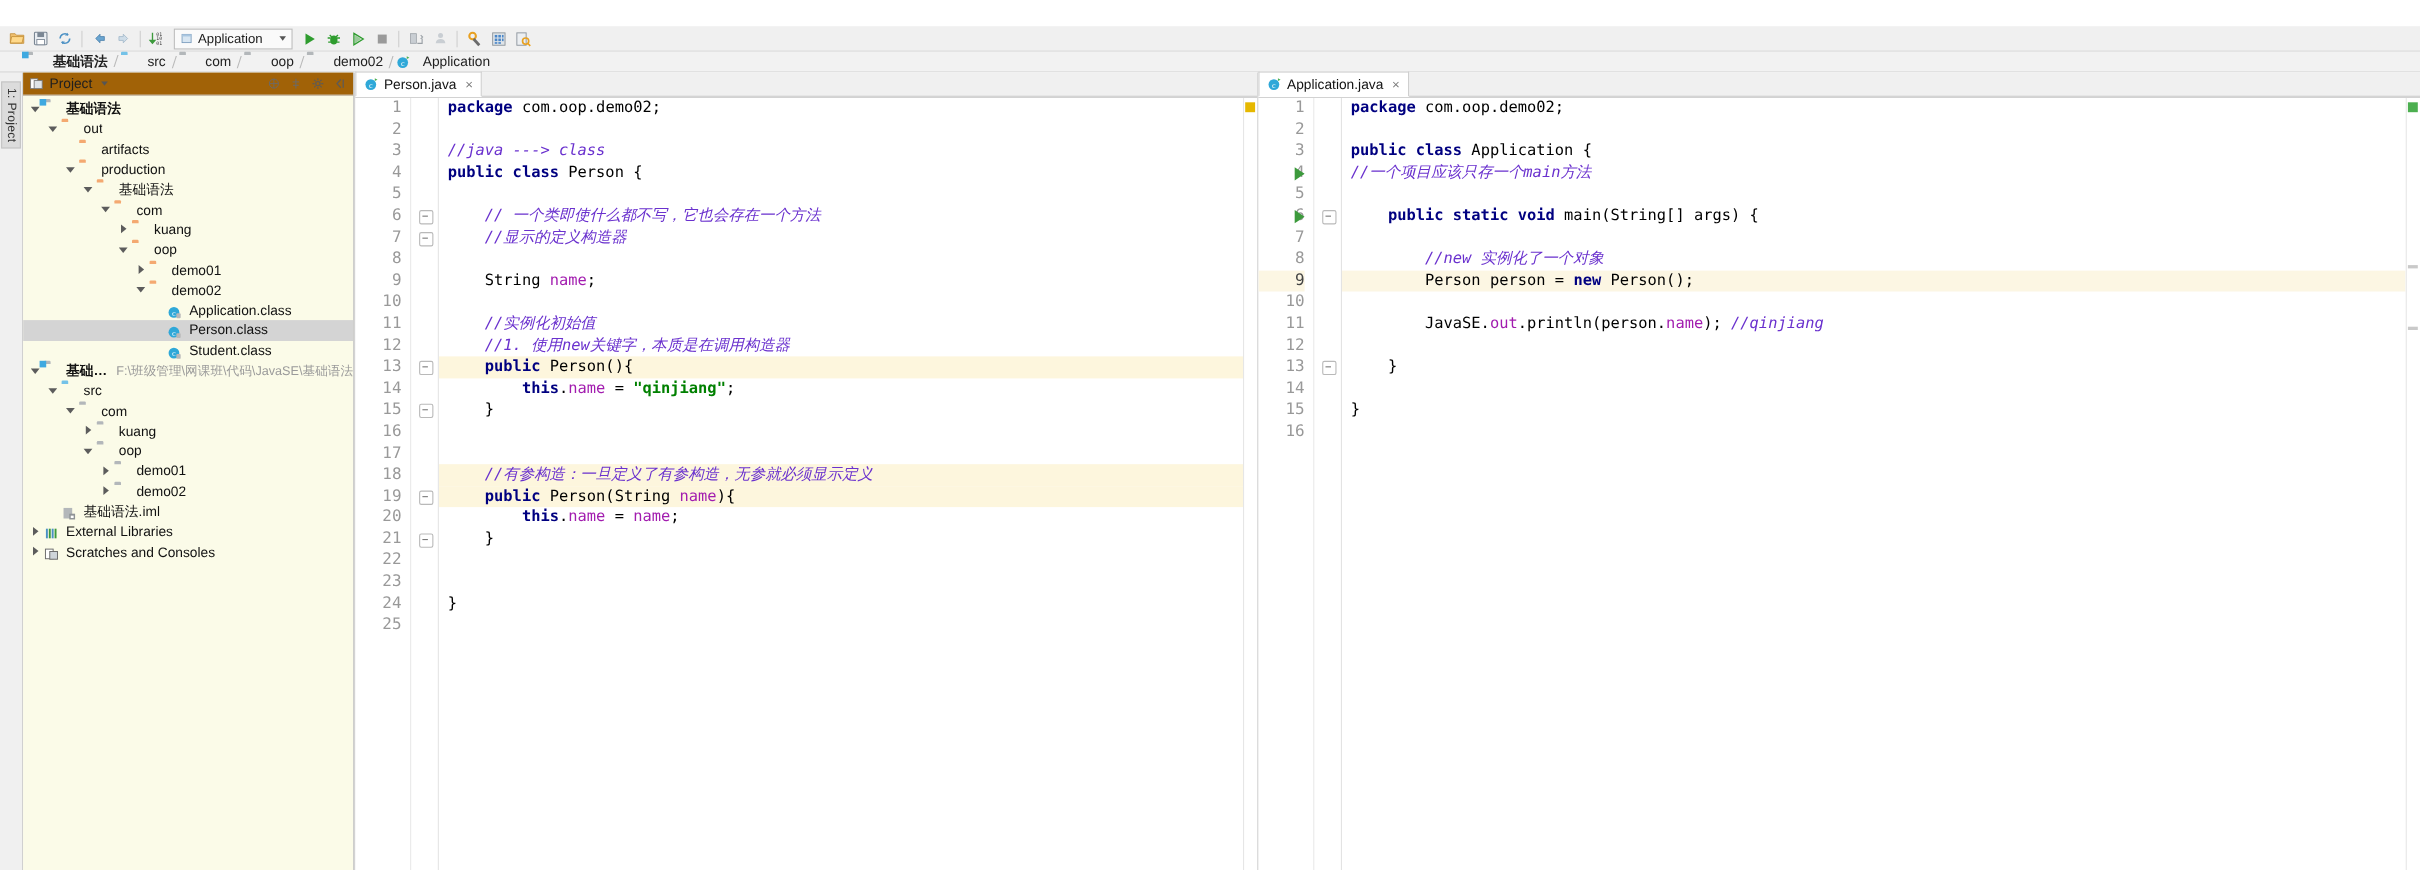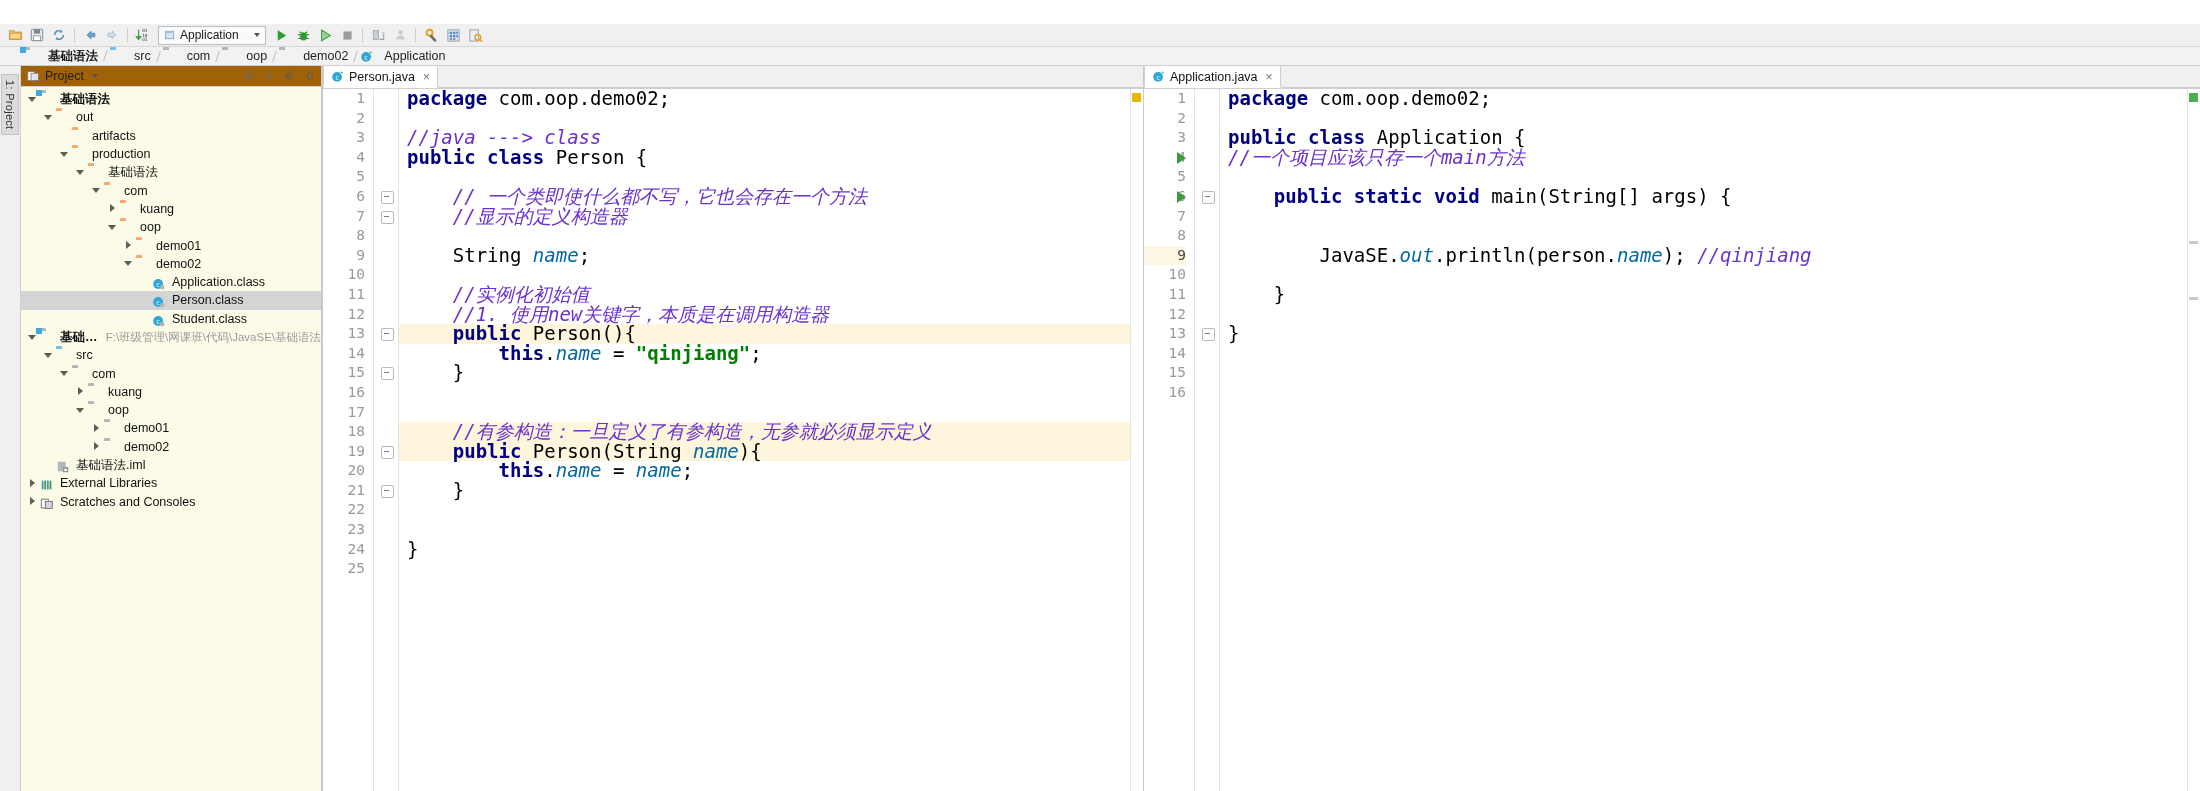--- a/index.html
+++ b/index.html
@@ -61,25 +61,25 @@
   .etab{height:21px;background:#fff;border:1px solid #cfcfcf;border-bottom:1px solid #fff;display:flex;align-items:center;gap:5px;padding:0 7px;font-size:12.5px;color:#121212;cursor:pointer;}
   .tabclose{color:#7a7a7a;font-size:12px;margin-left:3px;cursor:pointer;}
   .tabfill{flex:1;border-bottom:1px solid #cfcfcf;height:21px;}
 
   .codearea{flex:1;display:flex;min-height:0;position:relative;overflow:hidden;}
   .gutter{width:42px;background:#fff;flex:none;text-align:right;padding-right:8px;border-right:1px solid #e3e3e3;position:relative;}
   .gutter2{width:24px;background:#fff;flex:none;position:relative;border-right:1px solid #e3e3e3;}
   .code{flex:1;position:relative;overflow:hidden;background:#fff;}
   .ln{height:19.6px;line-height:19.6px;font-family:"DejaVu Sans Mono",monospace;font-size:14.5px;color:#999;}
   .ln.cur{color:#444;}
-  .cl{height:19.6px;line-height:19.6px;font-family:"DejaVu Sans Mono",monospace;font-size:19px;white-space:pre;padding-left:8px;}
+  .cl{height:19.6px;line-height:19.6px;font-family:"DejaVu Sans Mono",monospace;font-size:14px;white-space:pre;padding-left:8px;}
   .kw{color:#000080;font-weight:bold;}
   .cm{color:#6a31ce;font-style:italic;}
   .st{color:#008000;font-weight:bold;}
-  .fld{color:#0369a1;font-style:italic;}
+  .fld{color:#a21caf;}
   .pl{color:#000;}
   .hl-yellow{background:#fdf6dd;}
   .hl-line{background:#fcf6e3;}
   .foldmark{position:absolute;right:4px;width:11px;height:11px;border:1px solid #b9b9b9;border-radius:2px;background:#fff;}
   .foldmark::before{content:"";position:absolute;left:2px;top:4px;width:5px;height:1px;background:#7a7a7a;}
   .runarrow{position:absolute;width:0;height:0;border-top:6px solid transparent;border-bottom:6px solid transparent;border-left:9px solid #3c9a3c;}
   .rightbar{width:12px;background:#fff;border-left:1px solid #e6e6e6;flex:none;position:relative;}
 
   .credit{position:absolute;right:10px;bottom:4px;font-size:11px;color:#b0b0b0;}
 </style>
@@ -602,20 +602,22 @@
               <div class="ln" style="position: relative;"></div>
             </div>
           <div class="code" id="code-right">
               <div class="cl"><span class="kw">package</span> <span class="pl">com</span><span class="pl">.</span><span class="pl">oop</span><span class="pl">.</span><span class="pl">demo02</span><span class="pl">;</span></div>
               <div class="cl">&nbsp;</div>
               <div class="cl"><span class="kw">public</span> <span class="kw">class</span> <span class="pl">Application</span> <span class="pl">{</span></div>
               <div class="cl"><span class="cm">//一个项目应该只存一个main方法</span></div>
               <div class="cl">&nbsp;</div>
               <div class="cl">    <span class="kw">public</span> <span class="kw">static</span> <span class="kw">void</span> <span class="pl">main</span><span class="pl">(</span><span class="pl">String</span><span class="pl">[</span><span class="pl">]</span> <span class="pl">args</span><span class="pl">)</span> <span class="pl">{</span></div>
               <div class="cl">&nbsp;</div>
+              <div class="cl"><span class="cm">        //new 实例化了一个对象</span></div>
+              <div class="cl hl-line">        <span class="pl">Person</span> <span class="pl">person</span> <span class="pl">=</span> <span class="kw">new</span> <span class="pl">Person</span><span class="pl">(</span><span class="pl">)</span><span class="pl">;</span></div>
               <div class="cl">&nbsp;</div>
               <div class="cl">        <span class="pl">JavaSE</span><span class="pl">.</span><span class="fld">out</span><span class="pl">.</span><span class="pl">println</span><span class="pl">(</span><span class="pl">person</span><span class="pl">.</span><span class="fld">name</span><span class="pl">)</span><span class="pl">;</span> <span class="cm">//qinjiang</span></div>
               <div class="cl">&nbsp;</div>
               <div class="cl">    <span class="pl">}</span></div>
               <div class="cl">&nbsp;</div>
               <div class="cl"><span class="pl">}</span></div>
               <div class="cl">&nbsp;</div>
             </div>
           <div class="rightbar">
             <div style="position:absolute;top:4px;left:1px;width:9px;height:9px;background:#4caf50"></div>

